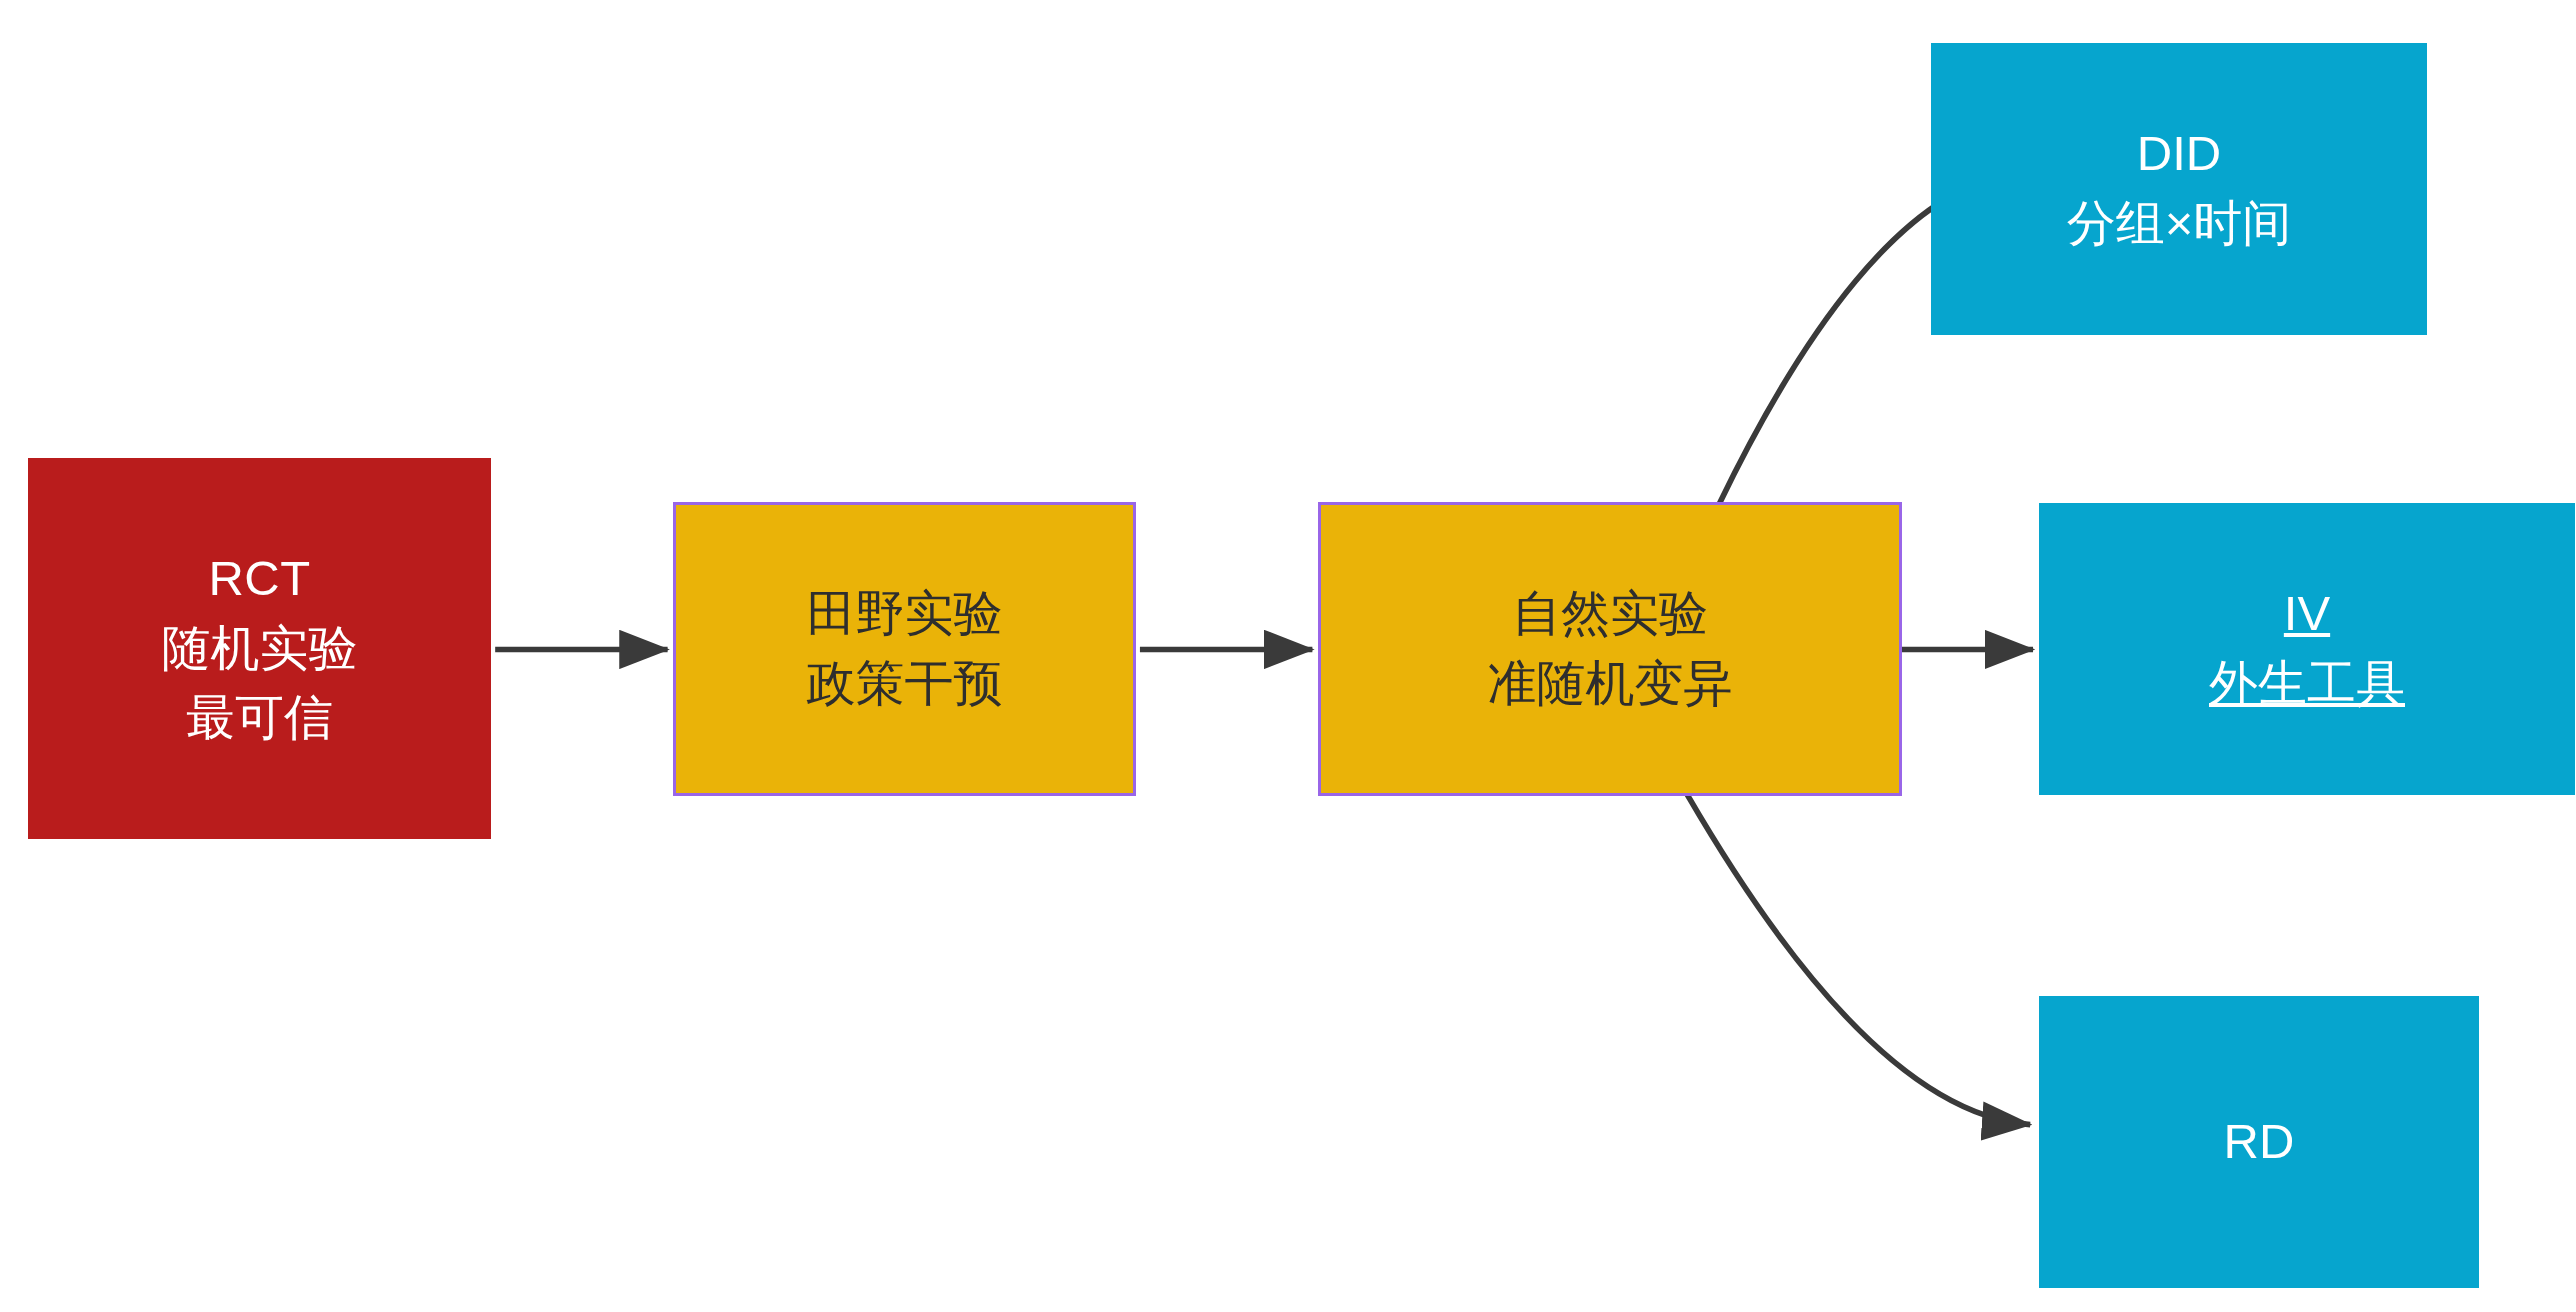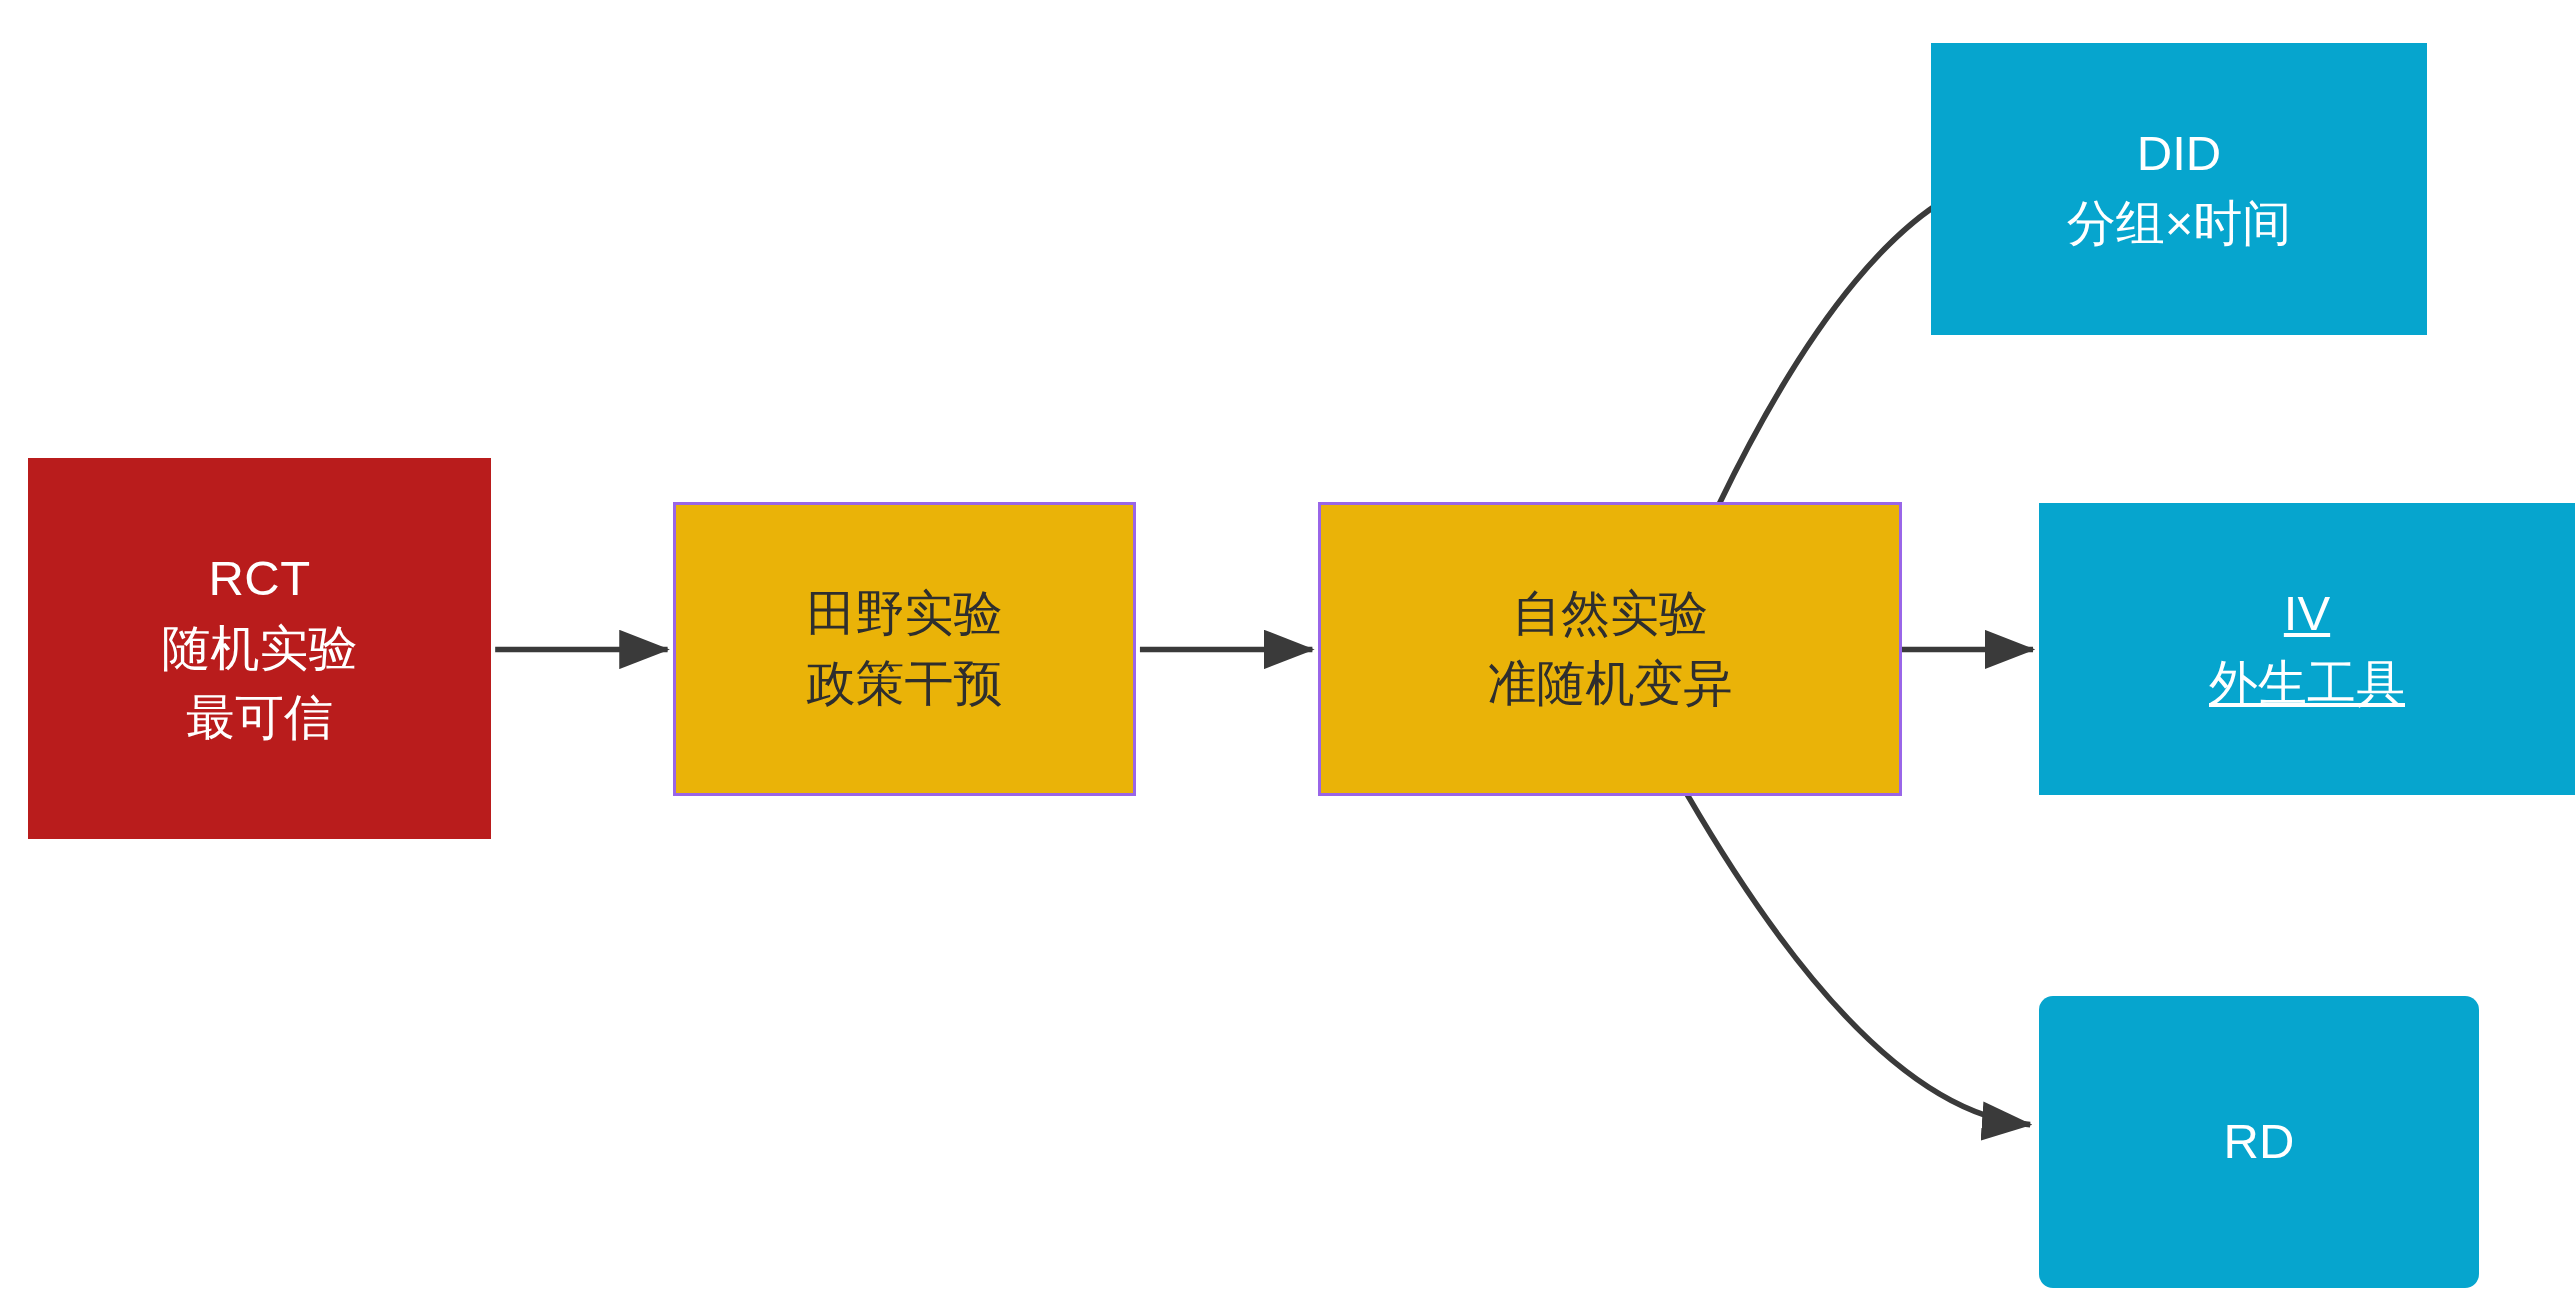--- a/index.html
+++ b/index.html
@@ -55,21 +55,21 @@
     color: #ffffff;
     font-size: 49px;
   }
 
   
   #node-rct        { left: 28px;   top: 458px;  width: 463px; height: 381px; }
   #node-field      { left: 673px;  top: 502px;  width: 463px; height: 294px; }
   #node-natural    { left: 1318px; top: 502px;  width: 584px; height: 294px; }
   #node-did        { left: 1931px; top: 27px;   width: 496px; height: 292px; margin-top: 16px; }
   #node-iv         { left: 2039px; top: 503px;  width: 536px; height: 292px; text-decoration: underline; }
-  #node-rd         { left: 2039px; top: 996px; width: 440px; height: 292px; border-radius: 14px; }
+  #node-rd         { left: 2039px; top: 996px; width: 440px; height: 292px; }
 
   
   #edges {
     position: absolute;
     left: 0;
     top: 0;
     width: 2576px;
     height: 1312px;
     pointer-events: none;
   }

